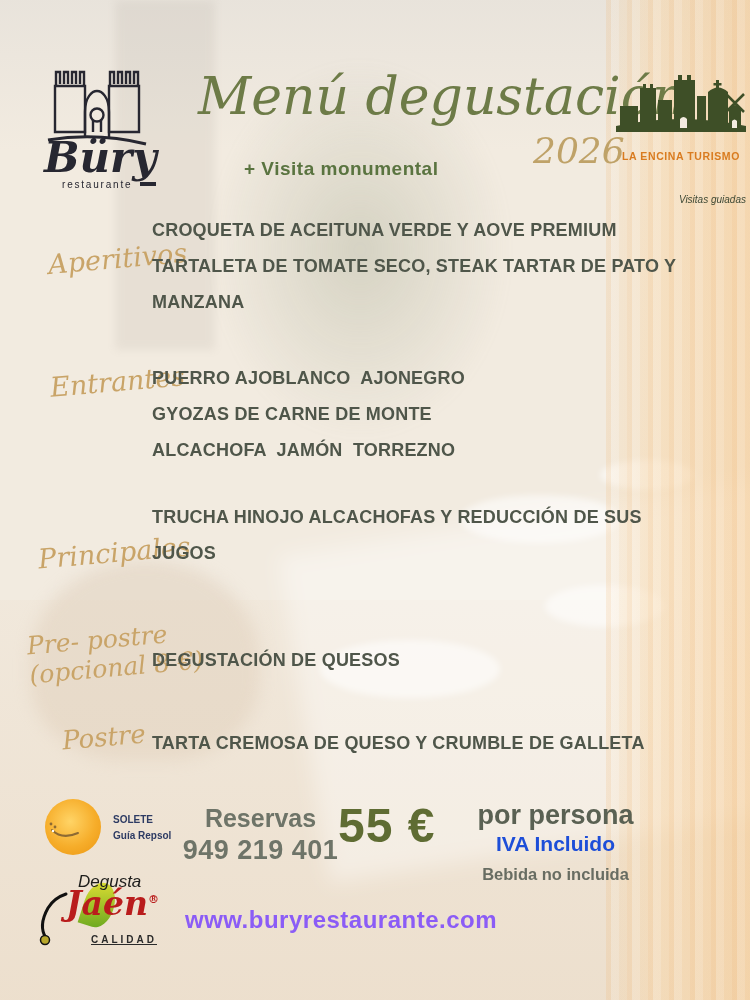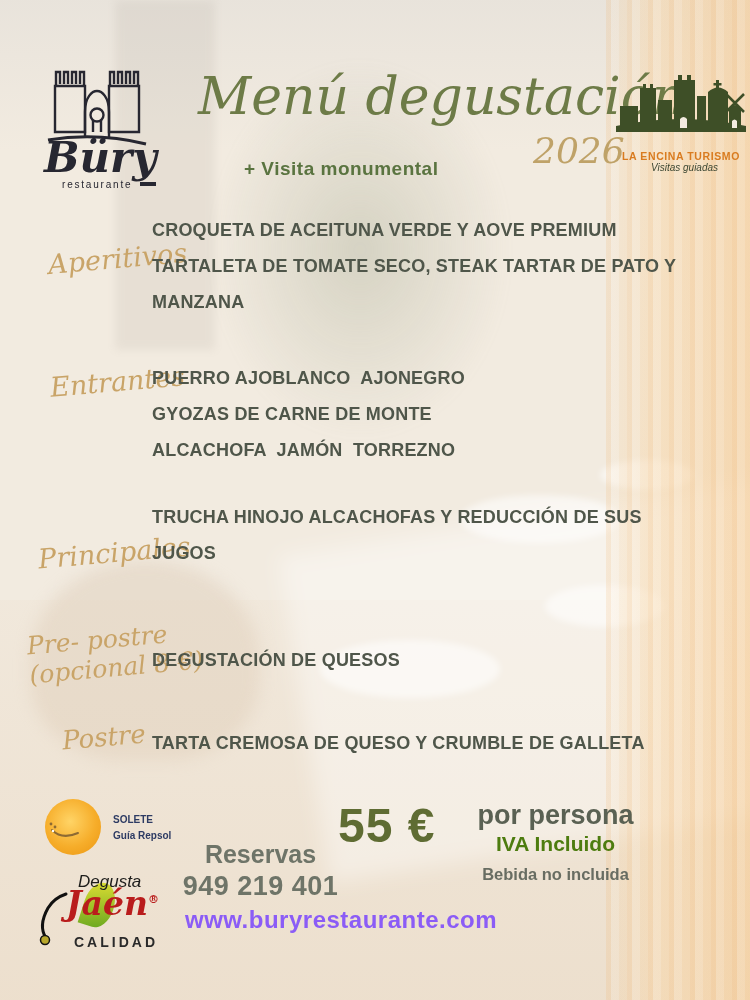--- a/index.html
+++ b/index.html
@@ -30,50 +30,50 @@
       repeating-linear-gradient(90deg,rgba(238,168,88,.16) 0 5px,rgba(252,236,214,.16) 5px 13px,rgba(243,196,133,.13) 13px 21px),
       linear-gradient(90deg,rgba(248,224,196,0) 0,rgba(249,221,182,.5) 35%,rgba(247,207,156,.62) 100%);}
   
   .title{left:198px;top:66px;width:420px;font-family:"DejaVu Serif",serif;font-style:italic;
     font-size:52px;color:#6d7b47;white-space:nowrap;}
   .year{left:533px;top:130px;font-family:"DejaVu Serif",serif;font-style:italic;
     font-size:36px;color:#bfa268;}
   .subtitle{left:196px;top:158px;font-size:19px;font-weight:bold;color:#5a7440;letter-spacing:.5px;margin-left:48px;}
   .encina{left:616px;top:70px;width:130px;text-align:center;}
   .encina-name{font-size:10.5px;font-weight:bold;color:#d97b1f;letter-spacing:.6px;margin-top:14px;}
-  .encina-tag{font-size:10px;font-style:italic;color:#3c4733;text-align:center;margin-left:7px;}
+  .encina-tag{font-size:10px;font-style:italic;color:#3c4733;text-align:right;margin-left:7px;margin-top:32px;}
   
   .bury{left:40px;top:60px;width:130px;height:140px;}
   
   .slabel{font-family:"DejaVu Serif",serif;font-style:italic;color:#c9a468;
     transform:rotate(-5deg);white-space:nowrap;}
   .items{left:152px;width:527px;}
   .item{font-size:18px;line-height:36px;font-weight:bold;color:#4f564a;
     white-space:pre-wrap;letter-spacing:.2px;}
   
   .solete-text{left:113px;top:812px;font-size:10px;font-weight:bold;color:#2d3b63;line-height:16px;}
-  .reservas{left:178px;top:803px;width:165px;text-align:center;color:#6e7468;font-weight:bold;margin-top:36px;}
+  .reservas{left:178px;top:803px;width:165px;text-align:center;color:#6e7468;font-weight:bold;}
   .reservas .r1{font-size:25px;line-height:30px;}
   .reservas .r2{font-size:27px;line-height:34px;letter-spacing:.5px;}
   .price{left:338px;top:798px;font-size:48px;font-weight:bold;color:#5f6c33;letter-spacing:1px;}
   .pp{left:463px;top:800px;width:185px;text-align:center;font-weight:bold;}
   .pp .l1{font-size:27px;color:#5a6153;line-height:31px;}
-  .pp .l2{font-size:21px;color:#4d7c0f;line-height:26px;}
+  .pp .l2{font-size:21px;color:#1d4ed8;line-height:26px;}
   .pp .l3{font-size:16.5px;color:#686d62;line-height:20px;margin-top:7px;}
   .degusta{left:36px;top:872px;width:150px;height:90px;}
   .deg-l1{position:absolute;left:42px;top:0;font-family:Liberation Sans, sans-serif;font-style:italic;
     font-size:17px;color:#1d1d1b;}
   .leaf{position:absolute;left:48px;top:10px;width:30px;height:46px;
     border-radius:50% 50% 50% 0;transform:rotate(18deg);
     background:linear-gradient(160deg,#e4e034,#64a51e);}
   .deg-l2{position:absolute;left:30px;top:12px;font-family:"DejaVu Serif",serif;font-style:italic;
     font-weight:bold;font-size:33px;color:#b91c1c;}
   .deg-reg{font-size:11px;vertical-align:super;}
-  .deg-l3{position:absolute;left:38px;top:62px;font-size:14px;font-weight:bold;
-    letter-spacing:3px;color:#2a2a2a;}
+  .deg-l3{position:absolute;left:55px;top:62px;font-size:10px;font-weight:bold;
+    letter-spacing:3px;color:#2a2a2a;text-decoration:underline;}
   .website{left:185px;top:906px;width:470px;text-align:left;font-size:24px;
     font-weight:bold;color:#8b5cf6;letter-spacing:.5px;}
 </style>
 </head>
 <body>
 
 <div class="page">
 
   <div class="bg">
     <div class="top-band"></div>

